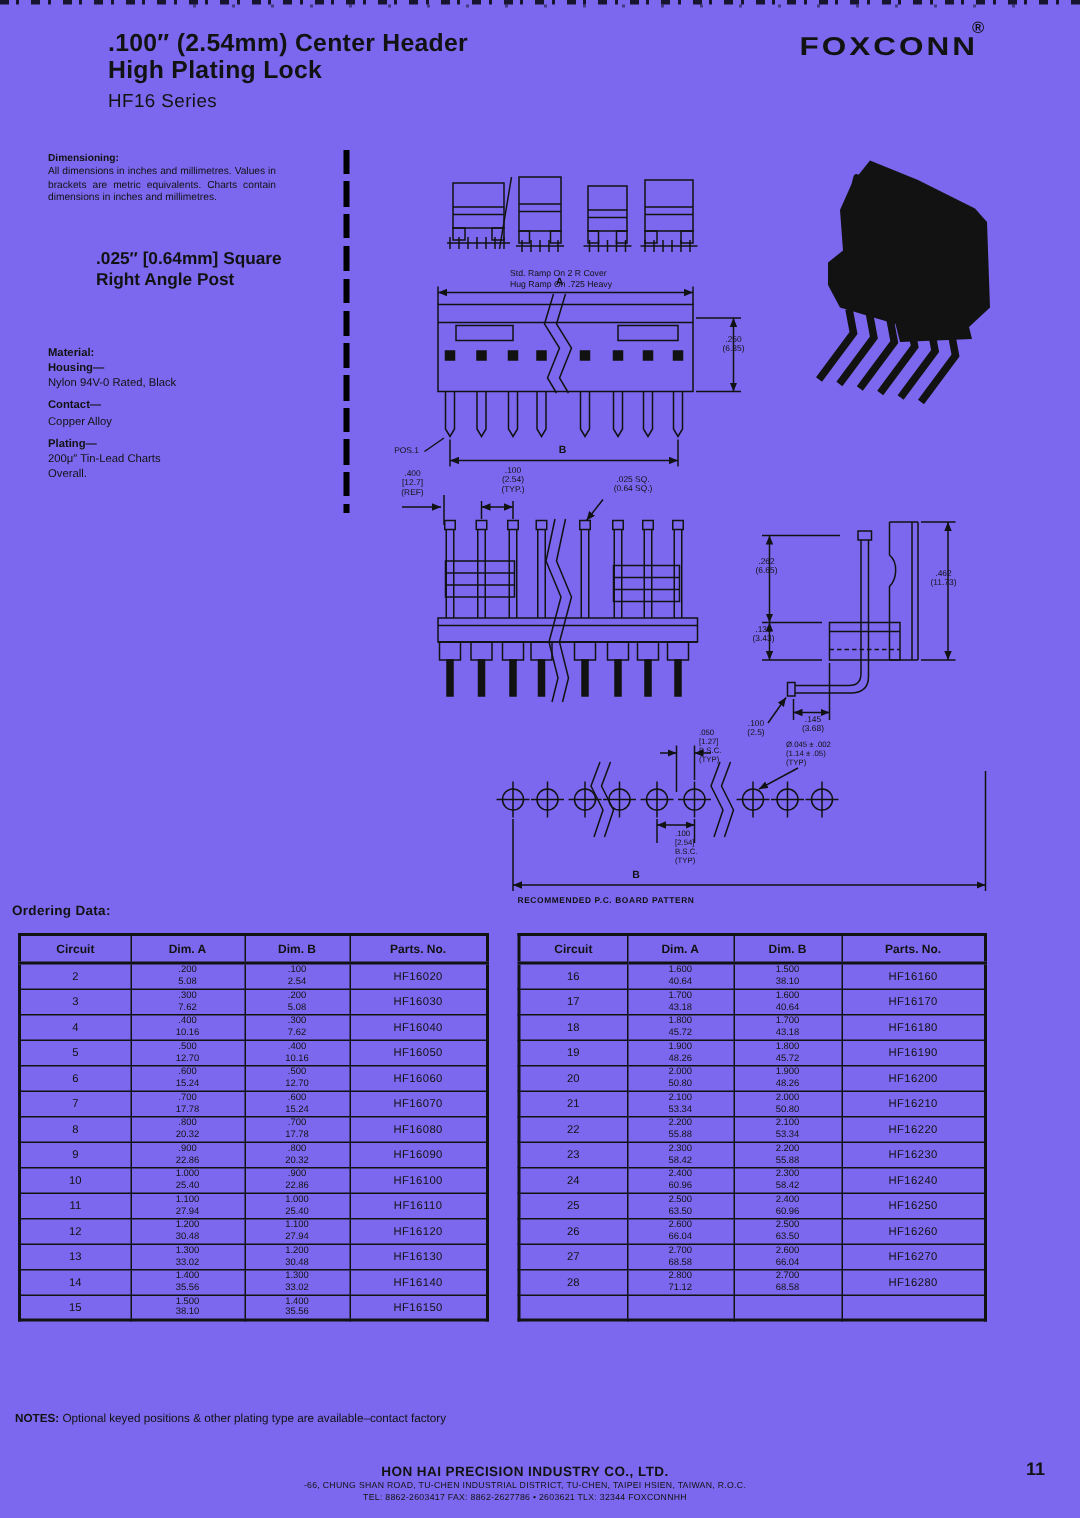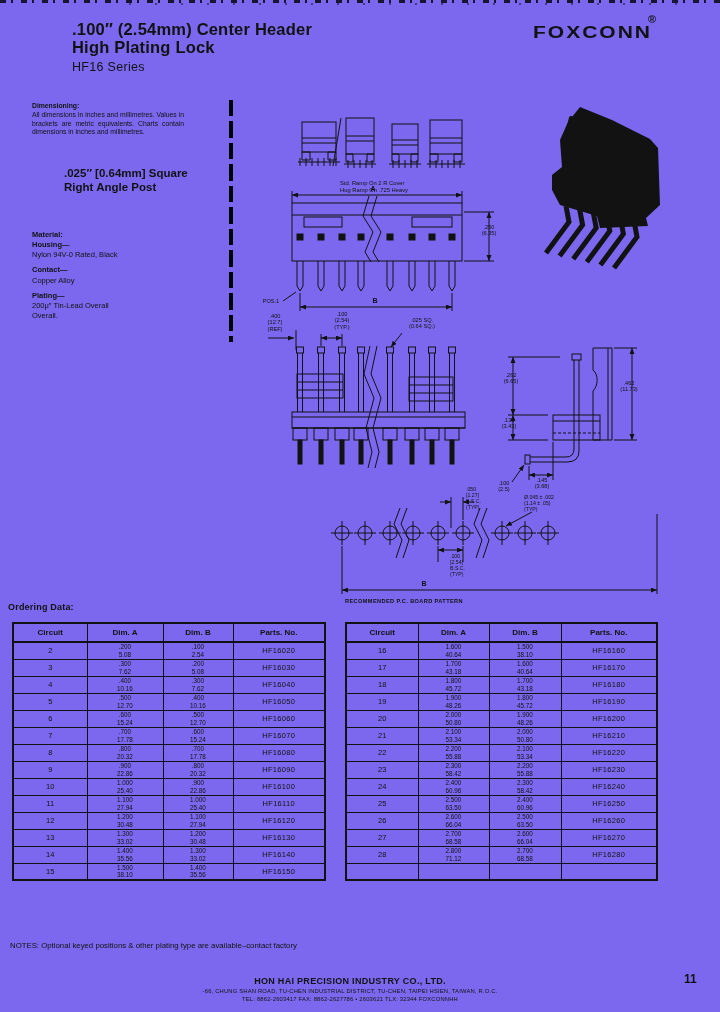--- a/index.html
+++ b/index.html
@@ -34,21 +34,21 @@
   .pcb-caption{left:345px;top:598px;font-size:5.6px;font-weight:bold;letter-spacing:.4px;}
   .ordering-label{left:8px;top:602px;font-size:9px;font-weight:bold;letter-spacing:.2px;}
   table.ord{position:absolute;border-collapse:collapse;table-layout:fixed;border:2px solid #121212;}
   table.ord th,table.ord td{border:1.3px solid #121212;padding:0;text-align:center;vertical-align:middle;overflow:hidden;}
   table.ord th{font-size:8px;font-weight:bold;height:17px;border-bottom:2px solid #121212;}
   table.ord tr{height:17px;}
   .c-circ{font-size:7.5px;}
   .c-part{font-size:7.5px;letter-spacing:.3px;}
   .c-dim .in,.c-dim .mm{font-size:6.3px;line-height:7.5px;}
   .notes{left:10px;top:941px;font-size:7.8px;}
-  .notes b{font-weight:normal;}
+  .notes b{font-weight:bold;}
   .footer{left:0;top:952px;width:700px;text-align:center;margin-top:24px;}
   .footer .co{font-size:9px;font-weight:bold;letter-spacing:.3px;}
   .footer .addr{font-size:5.8px;margin-top:2px;letter-spacing:.2px;}
   .footer .tel{font-size:5.8px;margin-top:2px;letter-spacing:.2px;}
   .pageno{left:684px;top:972px;font-size:12px;font-weight:bold;}
   svg{position:absolute;left:0;top:0;}
 </style>
 </head>
 <body>
 
@@ -74,21 +74,21 @@
 </div>
 <div class="abs materials">
   <div class="h">Material:</div>
   <div class="h">Housing—</div>
   <div>Nylon 94V-0 Rated, Black</div>
   <div class="gap"></div>
   <div class="h">Contact—</div>
   <div>Copper Alloy</div>
   <div class="gap"></div>
   <div class="h">Plating—</div>
-  <div>200μ″ Tin-Lead Overall</div>
+  <div>200μ″ Tin-Lead Charts</div>
   <div>Overall.</div>
 </div>
 
 <svg width="720" height="1012" viewBox="0 0 720 1012">
   <defs>
     <marker id="aE" markerWidth="7" markerHeight="6" refX="6" refY="2.5" orient="auto">
         <path d="M0,0L6,2.5L0,5Z" fill="#121212"></path>
       </marker>
     <marker id="aS" markerWidth="7" markerHeight="6" refX="0" refY="2.5" orient="auto">
         <path d="M6,0L0,2.5L6,5Z" fill="#121212"></path>

